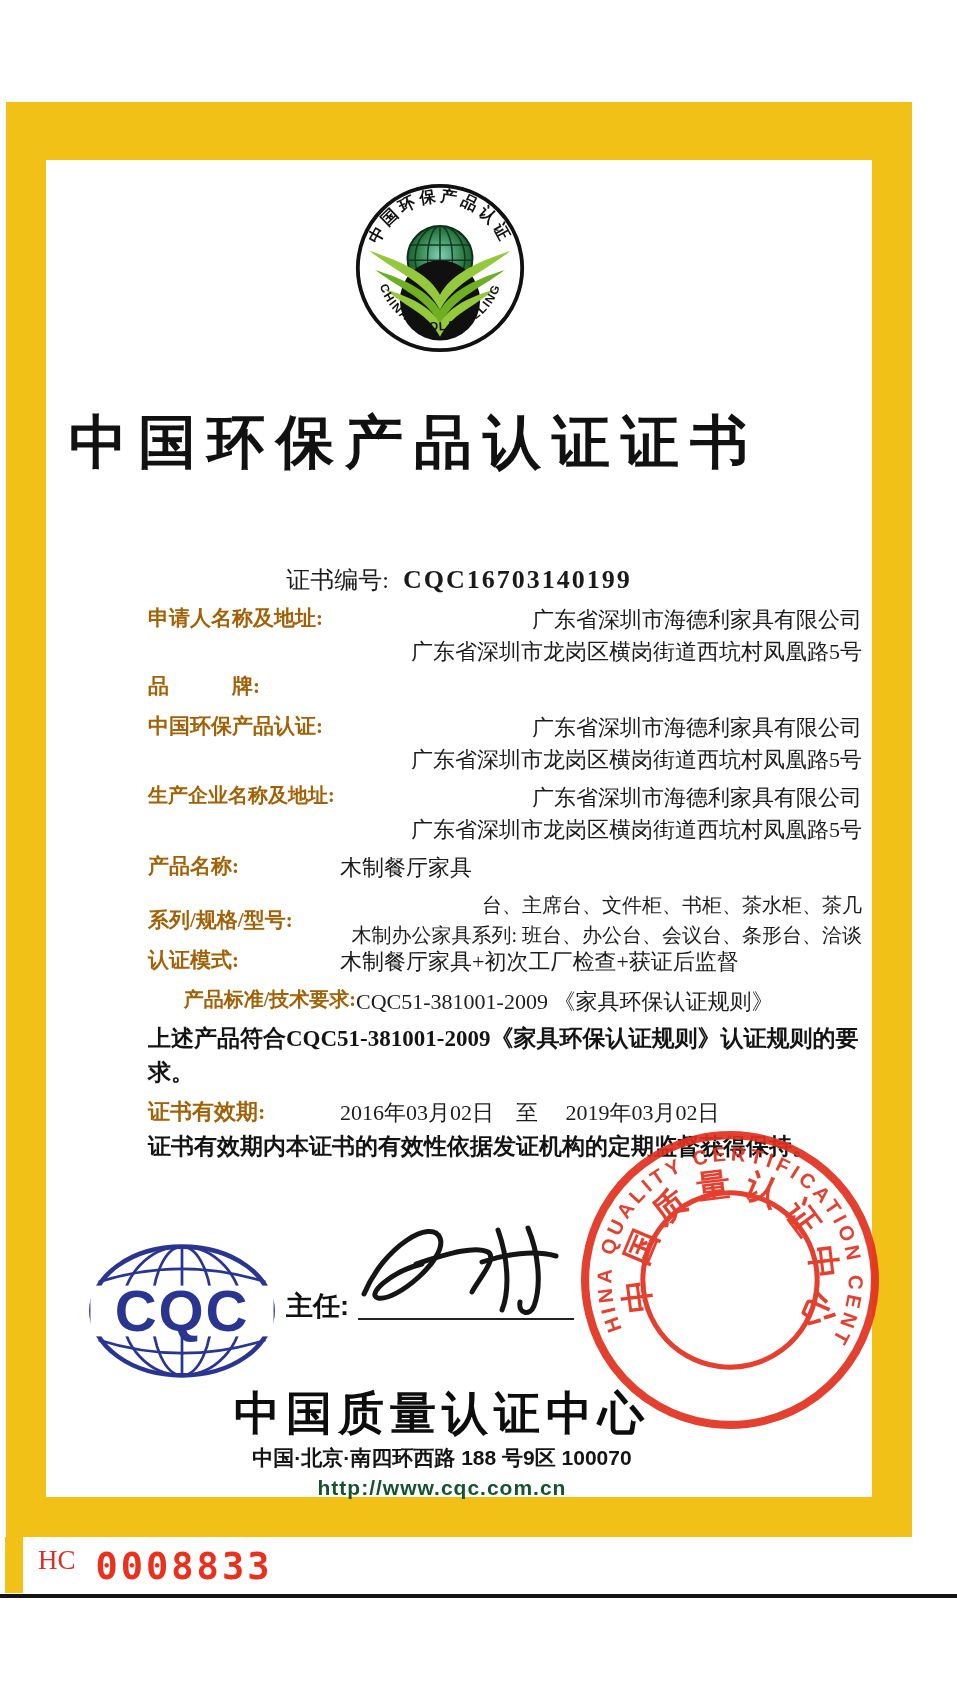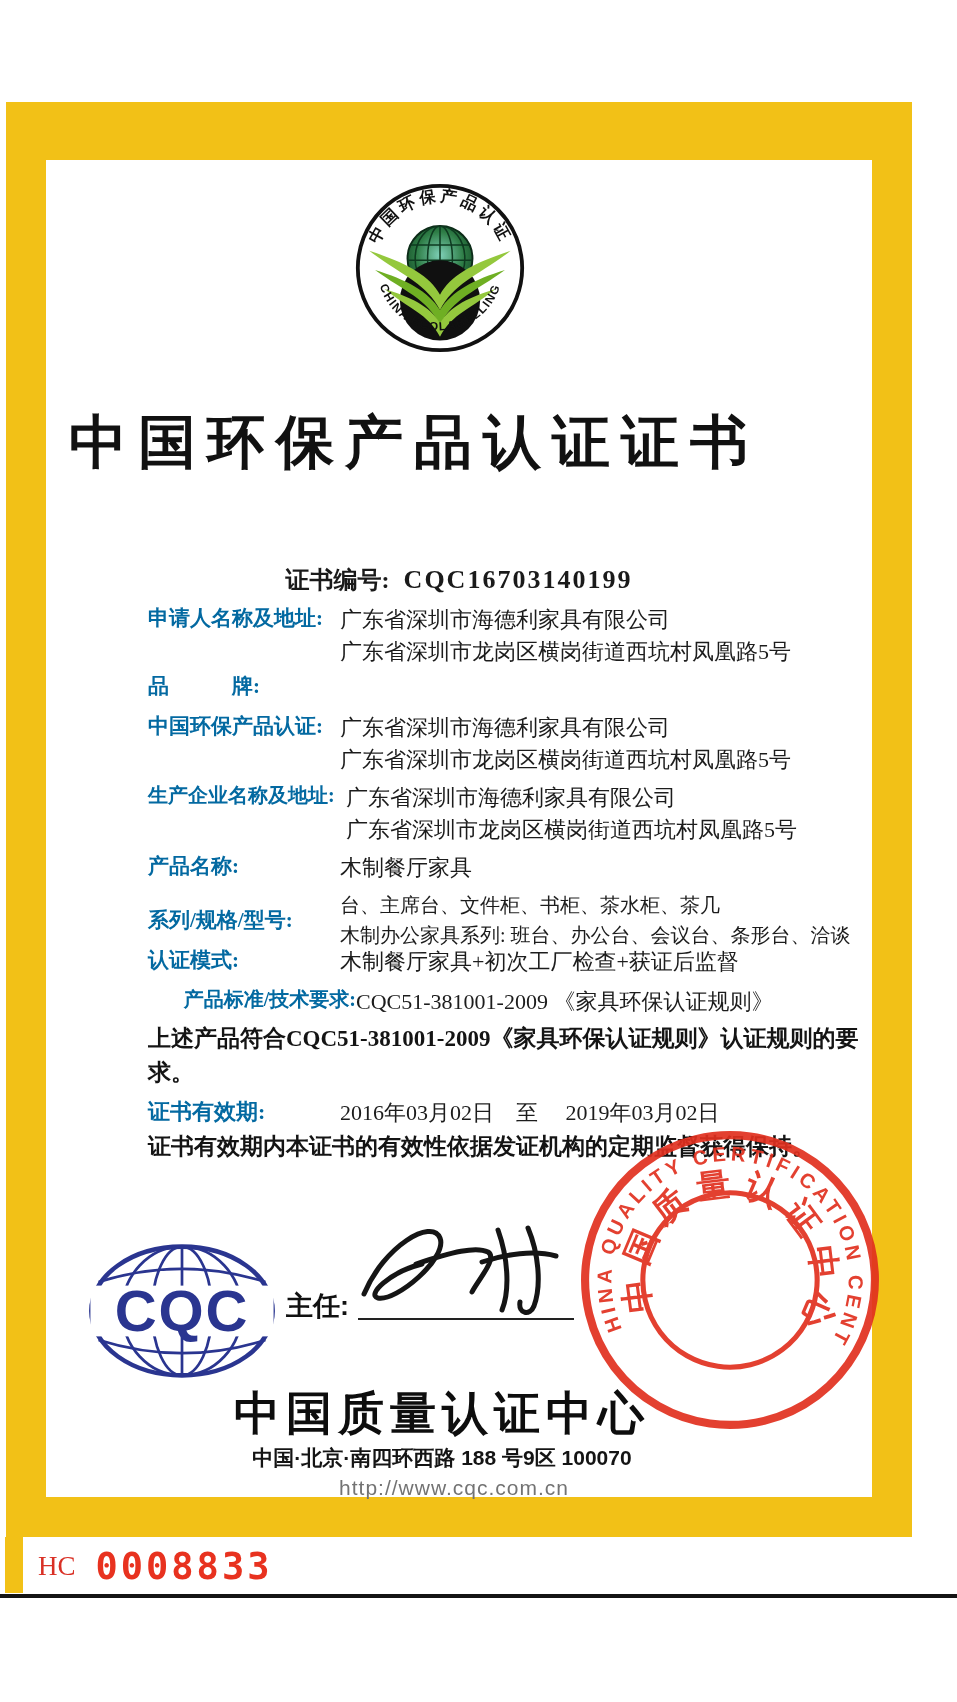--- a/index.html
+++ b/index.html
@@ -16,54 +16,54 @@
   .eco-logo{position:absolute;left:354px;top:182px;width:172px;height:172px;}
 
   
   .title{position:absolute;left:46px;top:404px;width:736px;text-align:center;
          font-family:"Liberation Sans", sans-serif;font-weight:700;font-size:58px;
          letter-spacing:11px;color:#111;white-space:nowrap;}
 
   
   .certno{position:absolute;left:46px;top:564px;width:826px;display:flex;justify-content:center;
           align-items:baseline;gap:14px;}
-  .certno .lab{font-weight:700;font-size:24px;}
+  .certno .lab{font-weight:400;font-size:24px;}
   .certno .val{font-size:26px;letter-spacing:2px;font-weight:600;}
 
   
   .row{position:absolute;left:148px;width:714px;display:flex;align-items:flex-start;}
-  .row-label{flex:none;width:192px;font-weight:700;font-size:21px;white-space:nowrap;color:#0369a1;}
+  .row-label{flex:none;width:192px;font-weight:700;font-size:21px;white-space:nowrap;color:#a16207;}
   .row-label.wide{width:198px;font-size:20px;}
   .row-label.wider{width:208px;font-size:20px;text-align:right;}
   .row.vcenter{align-items:center;}
   .row-value{flex:1;font-size:22px;line-height:32px;color:#1c1c1c;}
-  .row-value .vline{min-height:32px;}
+  .row-value .vline{min-height:32px;text-align:right;}
   .para{position:absolute;left:148px;width:716px;font-size:23px;line-height:34px;color:#141414;font-weight:600;}
 
   
   .cqc-logo{position:absolute;left:86px;top:1243px;width:192px;height:136px;}
   .director{position:absolute;left:286px;top:1288px;font-size:27px;font-weight:700;
             font-family:"Liberation Sans", sans-serif;color:#111;}
   .sig-line{position:absolute;left:358px;top:1318px;width:216px;border-bottom:2px solid #222;}
   .signature{position:absolute;left:356px;top:1212px;width:226px;height:110px;}
 
   
   .stamp{position:absolute;left:578px;top:1128px;width:304px;height:304px;opacity:.92;z-index:5;}
 
   
   .footer-org{position:absolute;left:0;top:1383px;width:884px;text-align:center;
               font-family:"Liberation Sans", sans-serif;font-weight:700;font-size:46px;
               letter-spacing:6px;color:#0d0d0d;}
   .footer-addr{position:absolute;left:0;top:1444px;width:884px;text-align:center;
                font-family:"Liberation Sans", sans-serif;font-weight:600;font-size:21px;color:#141414;}
-  .footer-web{position:absolute;left:12px;top:1476px;width:884px;text-align:center;
-              font-family:"Liberation Sans", sans-serif;font-size:21px;letter-spacing:1px;color:#737373;}
-
-  
-  .serial{position:absolute;left:38px;top:1545px;display:flex;align-items:center;gap:20px;}
+  .footer-web{position:absolute;left:0;top:1476px;width:884px;text-align:center;
+              font-family:"Liberation Sans", sans-serif;font-size:21px;letter-spacing:1px;color:#14532d;font-weight:bold;}
+
+  
+  .serial{position:absolute;left:38px;top:1545px;display:flex;align-items:flex-start;gap:20px;}
   .serial .pre{font-family:"Liberation Serif", serif;font-size:27px;color:#d93025;}
   .serial .num{font-family:"DejaVu Sans Mono", monospace;font-weight:700;font-size:37px;
                letter-spacing:3px;color:#e8321f;}
 </style>
 </head>
 <body>
 
 <div class="page">
 
   <div class="frame"></div>

